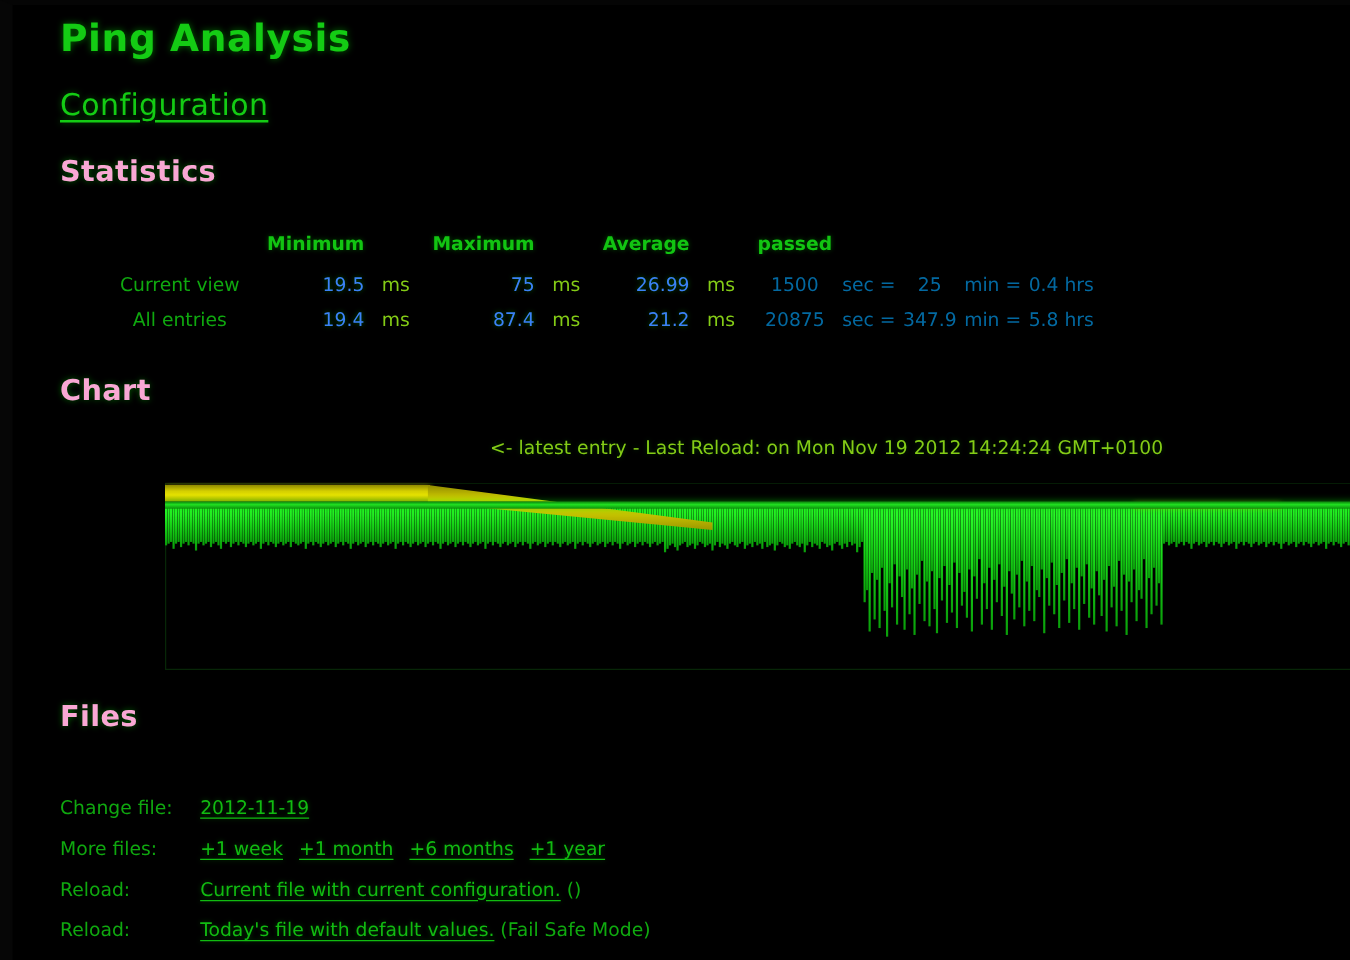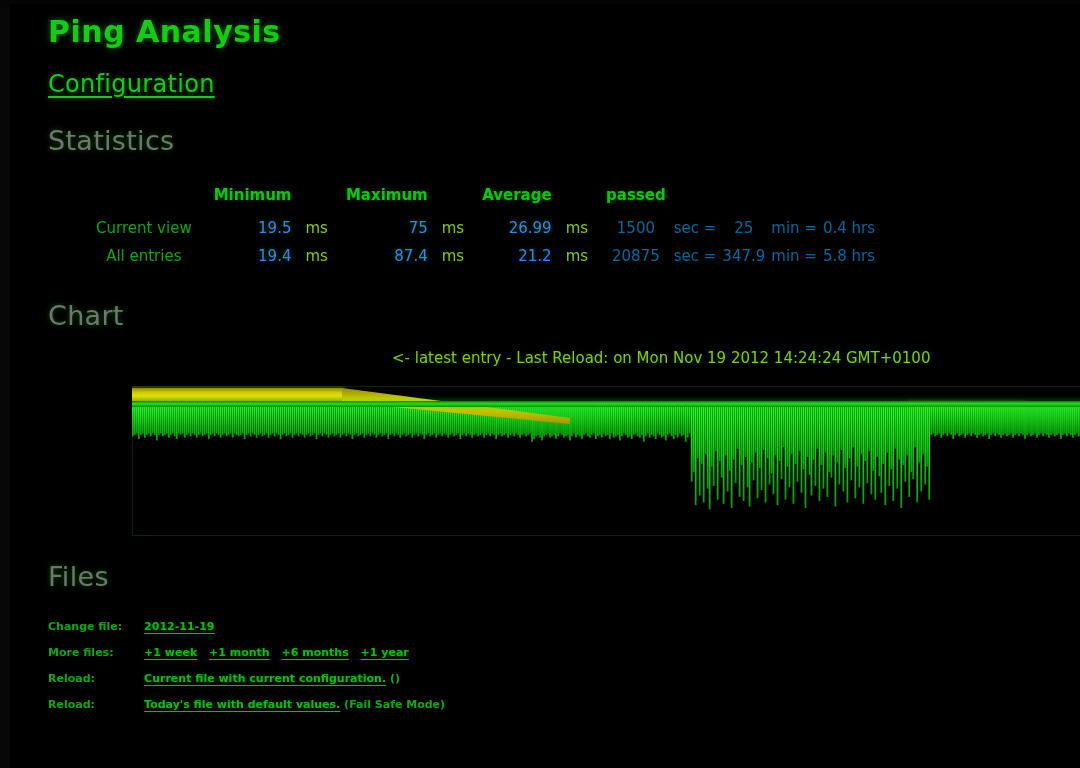--- a/index.html
+++ b/index.html
@@ -31,23 +31,23 @@
     top: 10px;
     font-size: 30px;
     font-weight: bold;
     color: #14cc14;
     letter-spacing: 0.5px;
     text-shadow: 0 0 6px rgba(0,200,0,0.55);
   }
   .h2 {
     position: absolute;
     left: 38px;
-    font-size: 27px;
-    font-weight: normal;
-    color: #737373;
+    font-size: 23px;
+    font-weight: bold;
+    color: #f9a8d4;
     letter-spacing: 0.3px;
     text-shadow: 0 0 5px rgba(0,190,0,0.5);
   }
   #h2-statistics { top: 121px; }
   #h2-chart      { top: 296px; }
   #h2-files      { top: 557px; }
 
   .config-link {
     position: absolute;
     left: 38px;
@@ -147,24 +147,23 @@
   .green-line {
     position: absolute;
     background: linear-gradient(to bottom,#0a7a0a 0%, #20e020 45%, #0c8f0c 100%);
     box-shadow: 0 0 6px rgba(0,210,0,0.55);
   }
 
   
   #files-block {
     position: absolute;
     left: 38px;
-    top: 610px;
-    font-size: 11px;
+    top: 626px;
+    font-size: 15px;
     color: #0faa0f;
-    font-weight: bold;
   }
   #files-block table { border-collapse: collapse; }
   #files-block td {
     padding: 4px 0;
     vertical-align: top;
     white-space: nowrap;
     line-height: 1.65;
   }
   #files-block td.lab { padding-right: 22px; color: #0fa80f; }
   a.flink {

